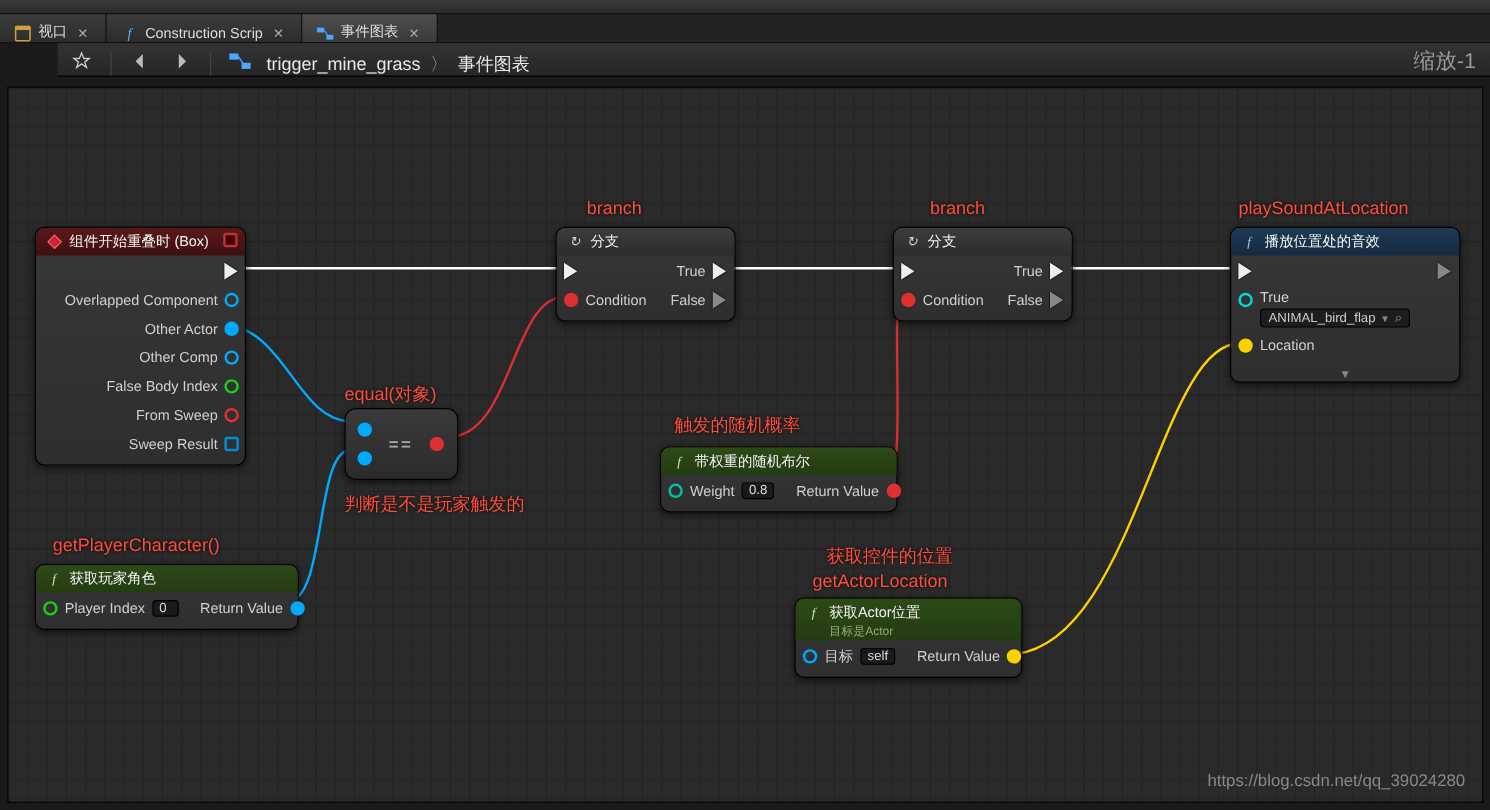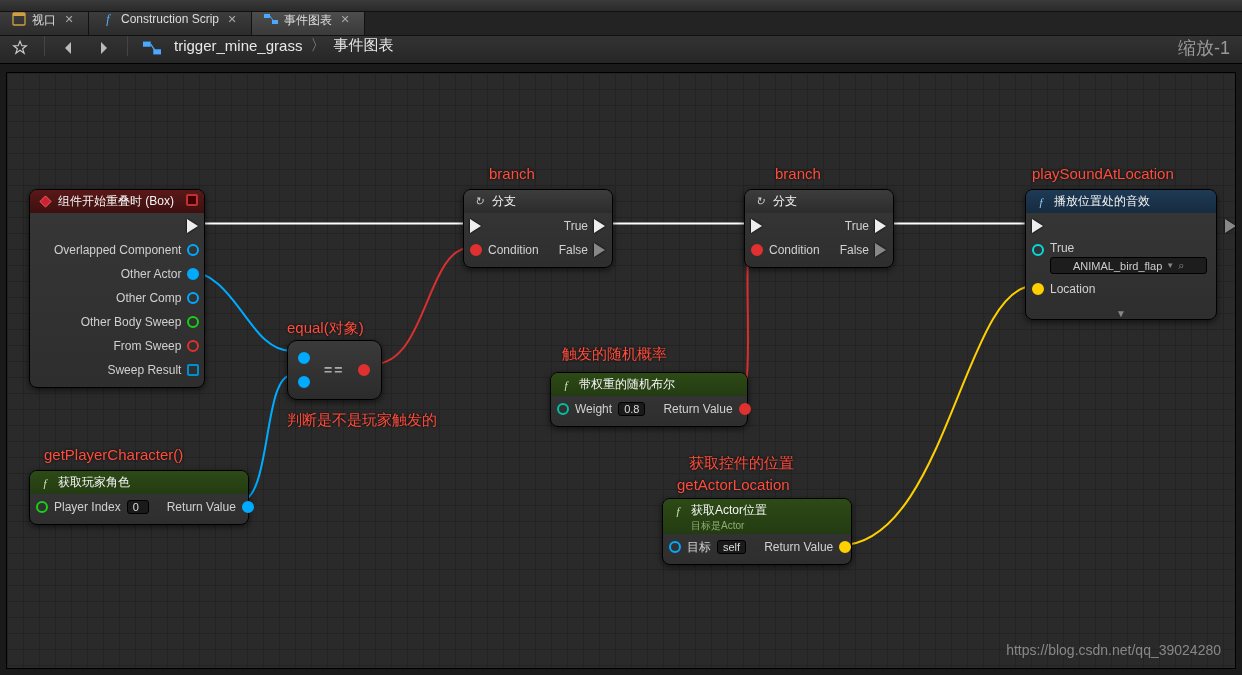--- a/index.html
+++ b/index.html
@@ -19,21 +19,21 @@
     border-bottom: 1px solid #111;
   }
   .tabs {
     display: flex;
     height: 24px;
     background: #232323;
     border-bottom: 1px solid #111;
   }
   .tab {
     display: flex;
-    align-items: flex-start;
+    align-items: flex-end;
     gap: 6px;
     padding: 0 12px;
     background: linear-gradient(#3c3c3c,#2c2c2c);
     border-right: 1px solid #111;
     color: #dcdcdc;
     font-size: 12px;
     cursor: pointer;
   }
   .tab.active { background: linear-gradient(#4d4d4d,#3a3a3a); }
   .tab .tab-icon {
@@ -41,27 +41,28 @@
     display: inline-flex; align-items: center; justify-content: center;
   }
   .tab .close {
     width: 14px; height: 14px;
     display: inline-flex; align-items: center; justify-content: center;
     color: #aaa;
     font-size: 11px;
   }
   .nav {
     display: flex;
-    align-items: flex-start;
+    align-items: flex-end;
     height: 28px;
     padding: 0 8px;
     gap: 10px;
     background: linear-gradient(#333,#262626);
     border-bottom: 1px solid #000;
     position: relative;
+    margin-left: 48px;
   }
   .nav .iconbtn {
     width: 24px; height: 24px;
     display: inline-flex; align-items: center; justify-content: center;
     color: #bbb;
     border-radius: 3px;
   }
   .sep { width:1px; height:20px; background:#444; margin:0 2px;}
   .breadcrumb {
     display: flex; align-items: center; gap: 8px;
@@ -153,21 +154,21 @@
   .node.impure .head { background:linear-gradient(#1e3a55,#162b40);}
   .node.branch .head { background:linear-gradient(#3c3c3c,#2c2c2c);}
   .node.compact {
     padding:0; width:auto; border-radius:10px;
     background:linear-gradient(#3a3a3a,#2b2b2b);
   }
   .node.compact .body{padding:8px 10px;gap:14px;}
   .eqsign{color:#aaa;font-weight:bold;font-size:14px;letter-spacing:2px;}
   .dropdown {
     background:#1d1d1d;border:1px solid #000;border-radius:3px;
-    padding:1px 22px;font-size:11px;color:#ccc;
+    padding:1px 6px;font-size:11px;color:#ccc;
     display:inline-flex;align-items:center;gap:4px;
   }
   .dropdown .tri{font-size:8px;color:#888;}
   .expandv {
     text-align:center;color:#888;font-size:10px;padding-top:2px;cursor:pointer;
   }
   .annot {
     position:absolute;
     color:#ff4d3d;
     font-size:15px;
@@ -291,21 +292,21 @@
           </div>
       <div class="row right">
             <span class="pinlabel">Other Actor</span>
             <span class="pin blue filled"></span>
           </div>
       <div class="row right">
             <span class="pinlabel">Other Comp</span>
             <span class="pin blue"></span>
           </div>
       <div class="row right">
-            <span class="pinlabel">Other Body Sweep</span>
+            <span class="pinlabel">False Body Index</span>
             <span class="pin green"></span>
           </div>
       <div class="row right">
             <span class="pinlabel">From Sweep</span>
             <span class="pin red"></span>
           </div>
       <div class="row right">
             <span class="pinlabel">Sweep Result</span>
             <span class="pin struct"></span>
           </div>

